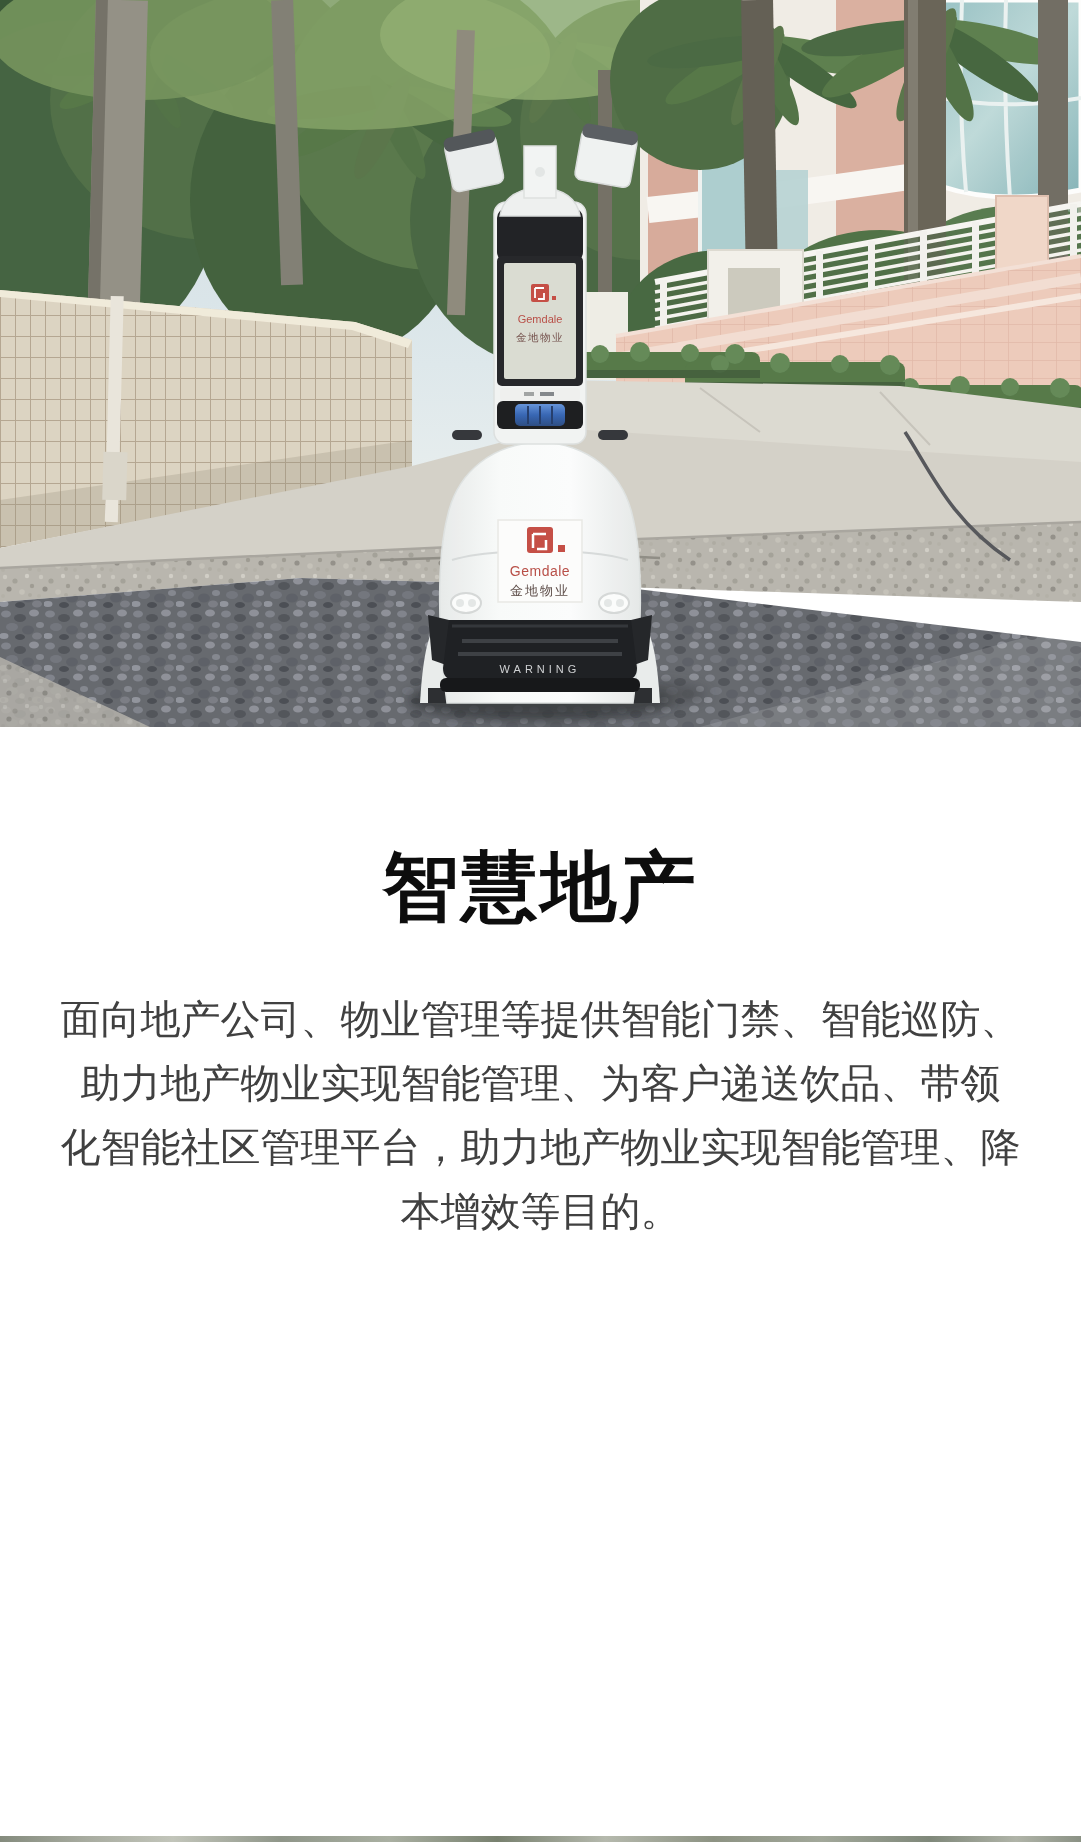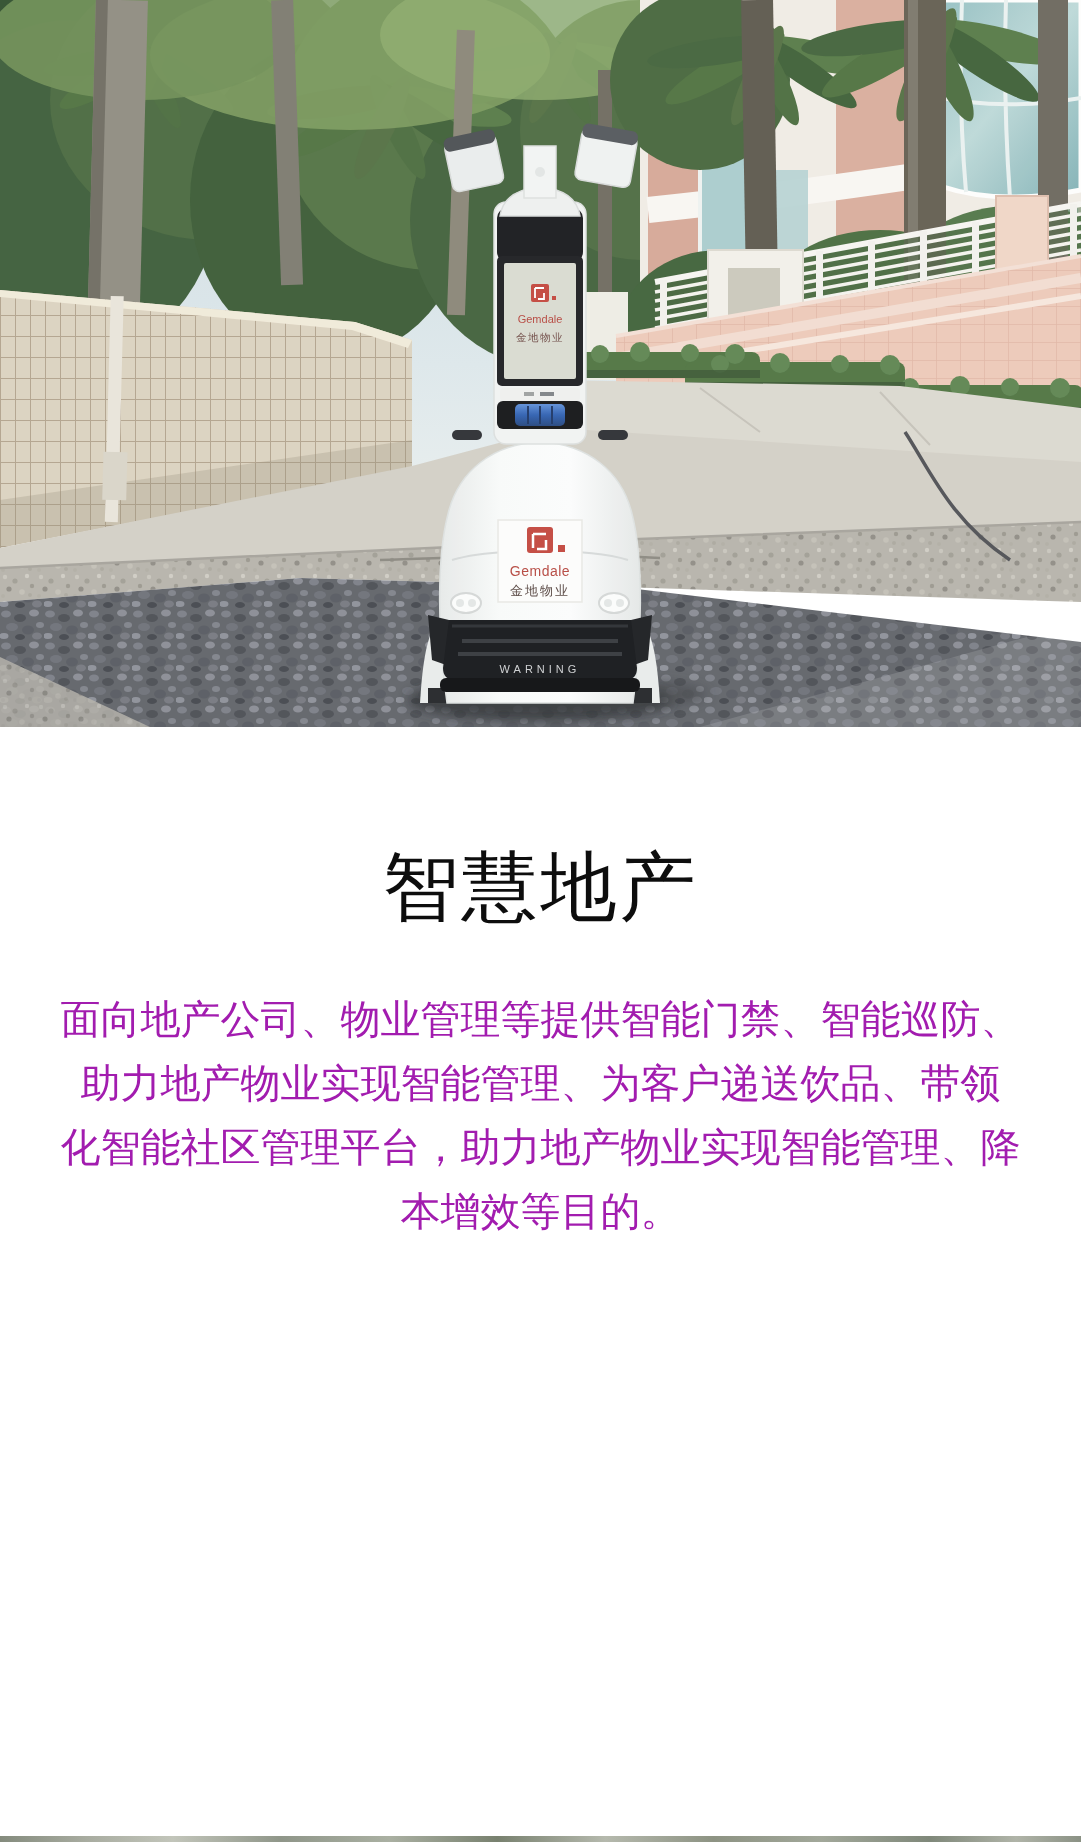--- a/index.html
+++ b/index.html
@@ -16,39 +16,39 @@
   }
   .hero { width: 100%; height: 727px; overflow: hidden; }
   .hero svg { display: block; width: 100%; height: 100%; }
   svg text { font-family: "Liberation Sans", "DejaVu Sans", sans-serif; }
 
   .section-title {
     margin: 122px 0 0 0;
     text-align: center;
     font-size: 76px;
     line-height: 1;
-    font-weight: 400;
+    font-weight: 700;
     color: #0d0d0d;
     letter-spacing: 3px;
   }
   .subtitle { margin-top: 54px; }
   .subtitle-line {
     text-align: center;
     font-size: 56px;
     line-height: 80px;
     color: #4d4d4d;
     white-space: nowrap;
     font-weight: 400;
   }
   .body-text { margin-top: 62px; }
   .body-line {
     text-align: center;
     font-size: 40px;
     line-height: 64px;
-    color: #a21caf;
+    color: #404040;
     white-space: nowrap;
     font-weight: 400;
   }
   .next-image-edge {
     position: absolute;
     left: 0; bottom: 0;
     width: 100%; height: 6px;
     background: linear-gradient(90deg,
       #848b7d 0%, #a8aca0 8%, #c2c5ba 16%, #8f9689 26%, #aab0a2 36%,
       #78816f 46%, #b5b9ad 56%, #8d9383 66%, #a2a89a 76%, #7f887a 86%,

